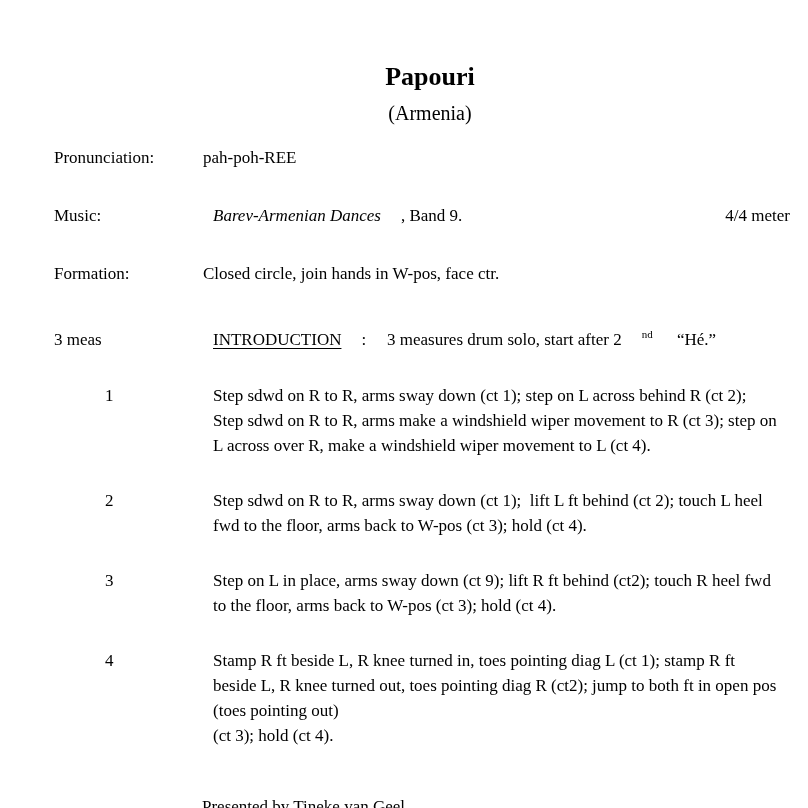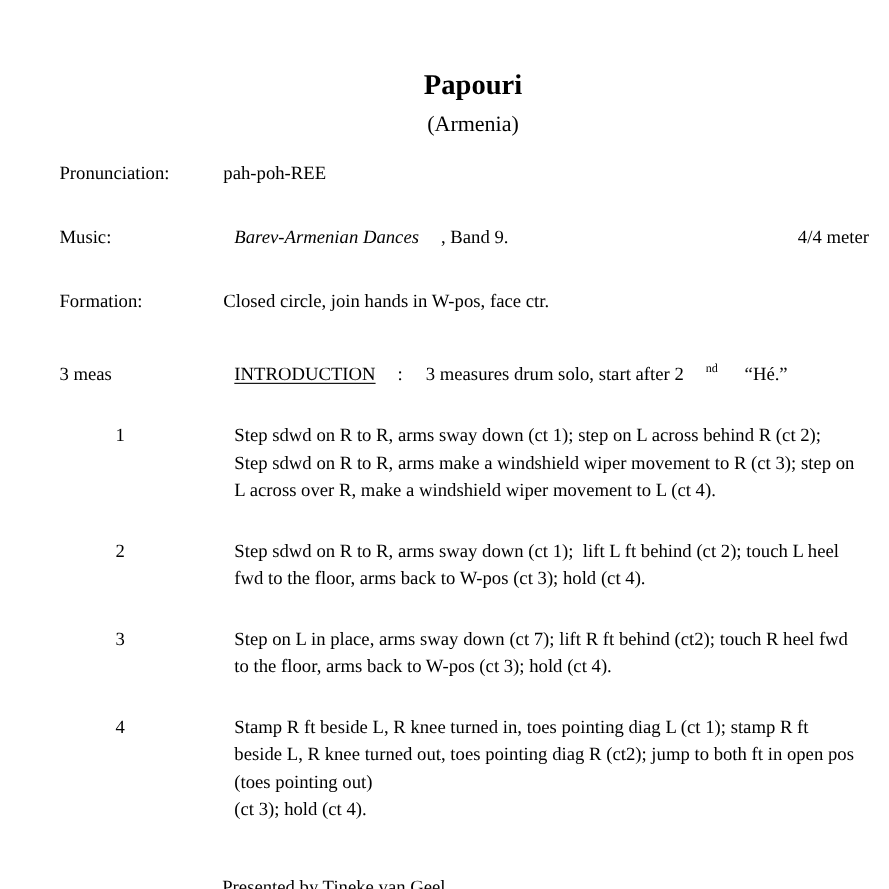--- a/index.html
+++ b/index.html
@@ -88,21 +88,21 @@
     <div class="figure-row">
       <span class="meas-cell">1</span>
       <span class="step-text">Step sdwd on R to R, arms sway down (ct 1); step on L across behind R (ct 2); Step sdwd on R to R, arms make a windshield wiper movement to R (ct 3); step on L across over R, make a windshield wiper movement to L (ct 4).</span>
     </div>
     <div class="figure-row">
       <span class="meas-cell">2</span>
       <span class="step-text">Step sdwd on R to R, arms sway down (ct 1);  lift L ft behind (ct 2); touch L heel fwd to the floor, arms back to W-pos (ct 3); hold (ct 4).</span>
     </div>
     <div class="figure-row">
       <span class="meas-cell">3</span>
-      <span class="step-text">Step on L in place, arms sway down (ct 7); lift R ft behind (ct2); touch R heel fwd to the floor, arms back to W-pos (ct 3); hold (ct 4).</span>
+      <span class="step-text">Step on L in place, arms sway down (ct 9); lift R ft behind (ct2); touch R heel fwd to the floor, arms back to W-pos (ct 3); hold (ct 4).</span>
     </div>
     <div class="figure-row">
       <span class="meas-cell">4</span>
       <span class="step-text">Stamp R ft beside L, R knee turned in, toes pointing diag L (ct 1); stamp R ft beside L, R knee turned out, toes pointing diag R (ct2); jump to both ft in open pos (toes pointing out)
 (ct 3); hold (ct 4).</span>
     </div>
   </div>
 
   <div class="footer-credit">Presented by Tineke van Geel</div>
 

